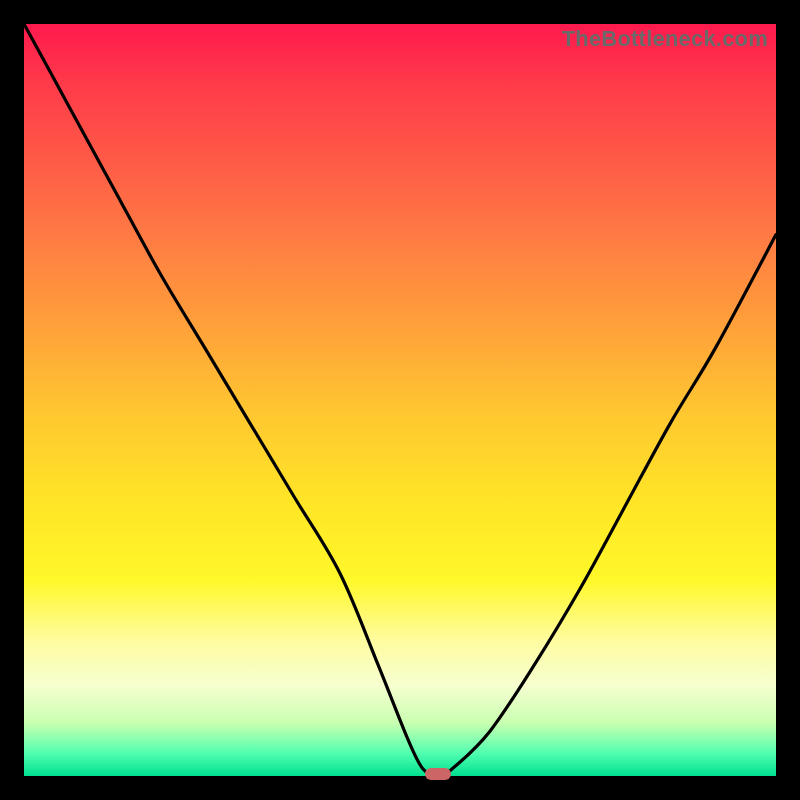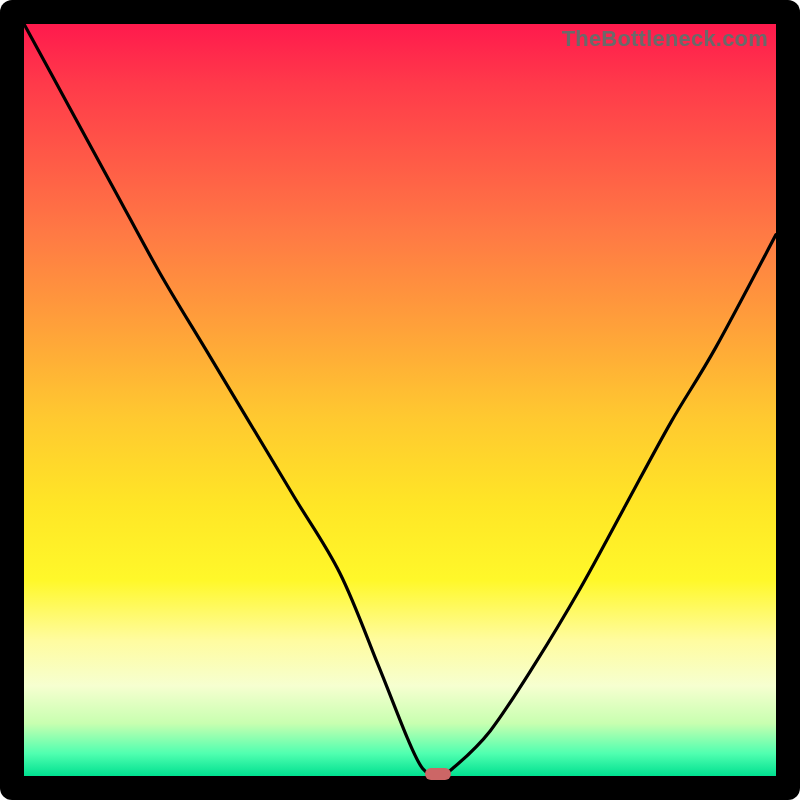--- a/index.html
+++ b/index.html
@@ -2,21 +2,20 @@
 <html><head>
 <meta charset="utf-8">
 <style>
   * { margin: 0; padding: 0; box-sizing: border-box; }
   html, body { width: 800px; height: 800px; overflow: hidden; }
   .frame {
     width: 800px;
     height: 800px;
     background: #000;
     position: relative;
-    border-radius: 12px;
   }
   .plot {
     position: absolute;
     left: 24px;
     top: 24px;
     width: 752px;
     height: 752px;
     background: linear-gradient(to bottom,
       #ff1a4d 0%,
       #ff3a4a 8%,

